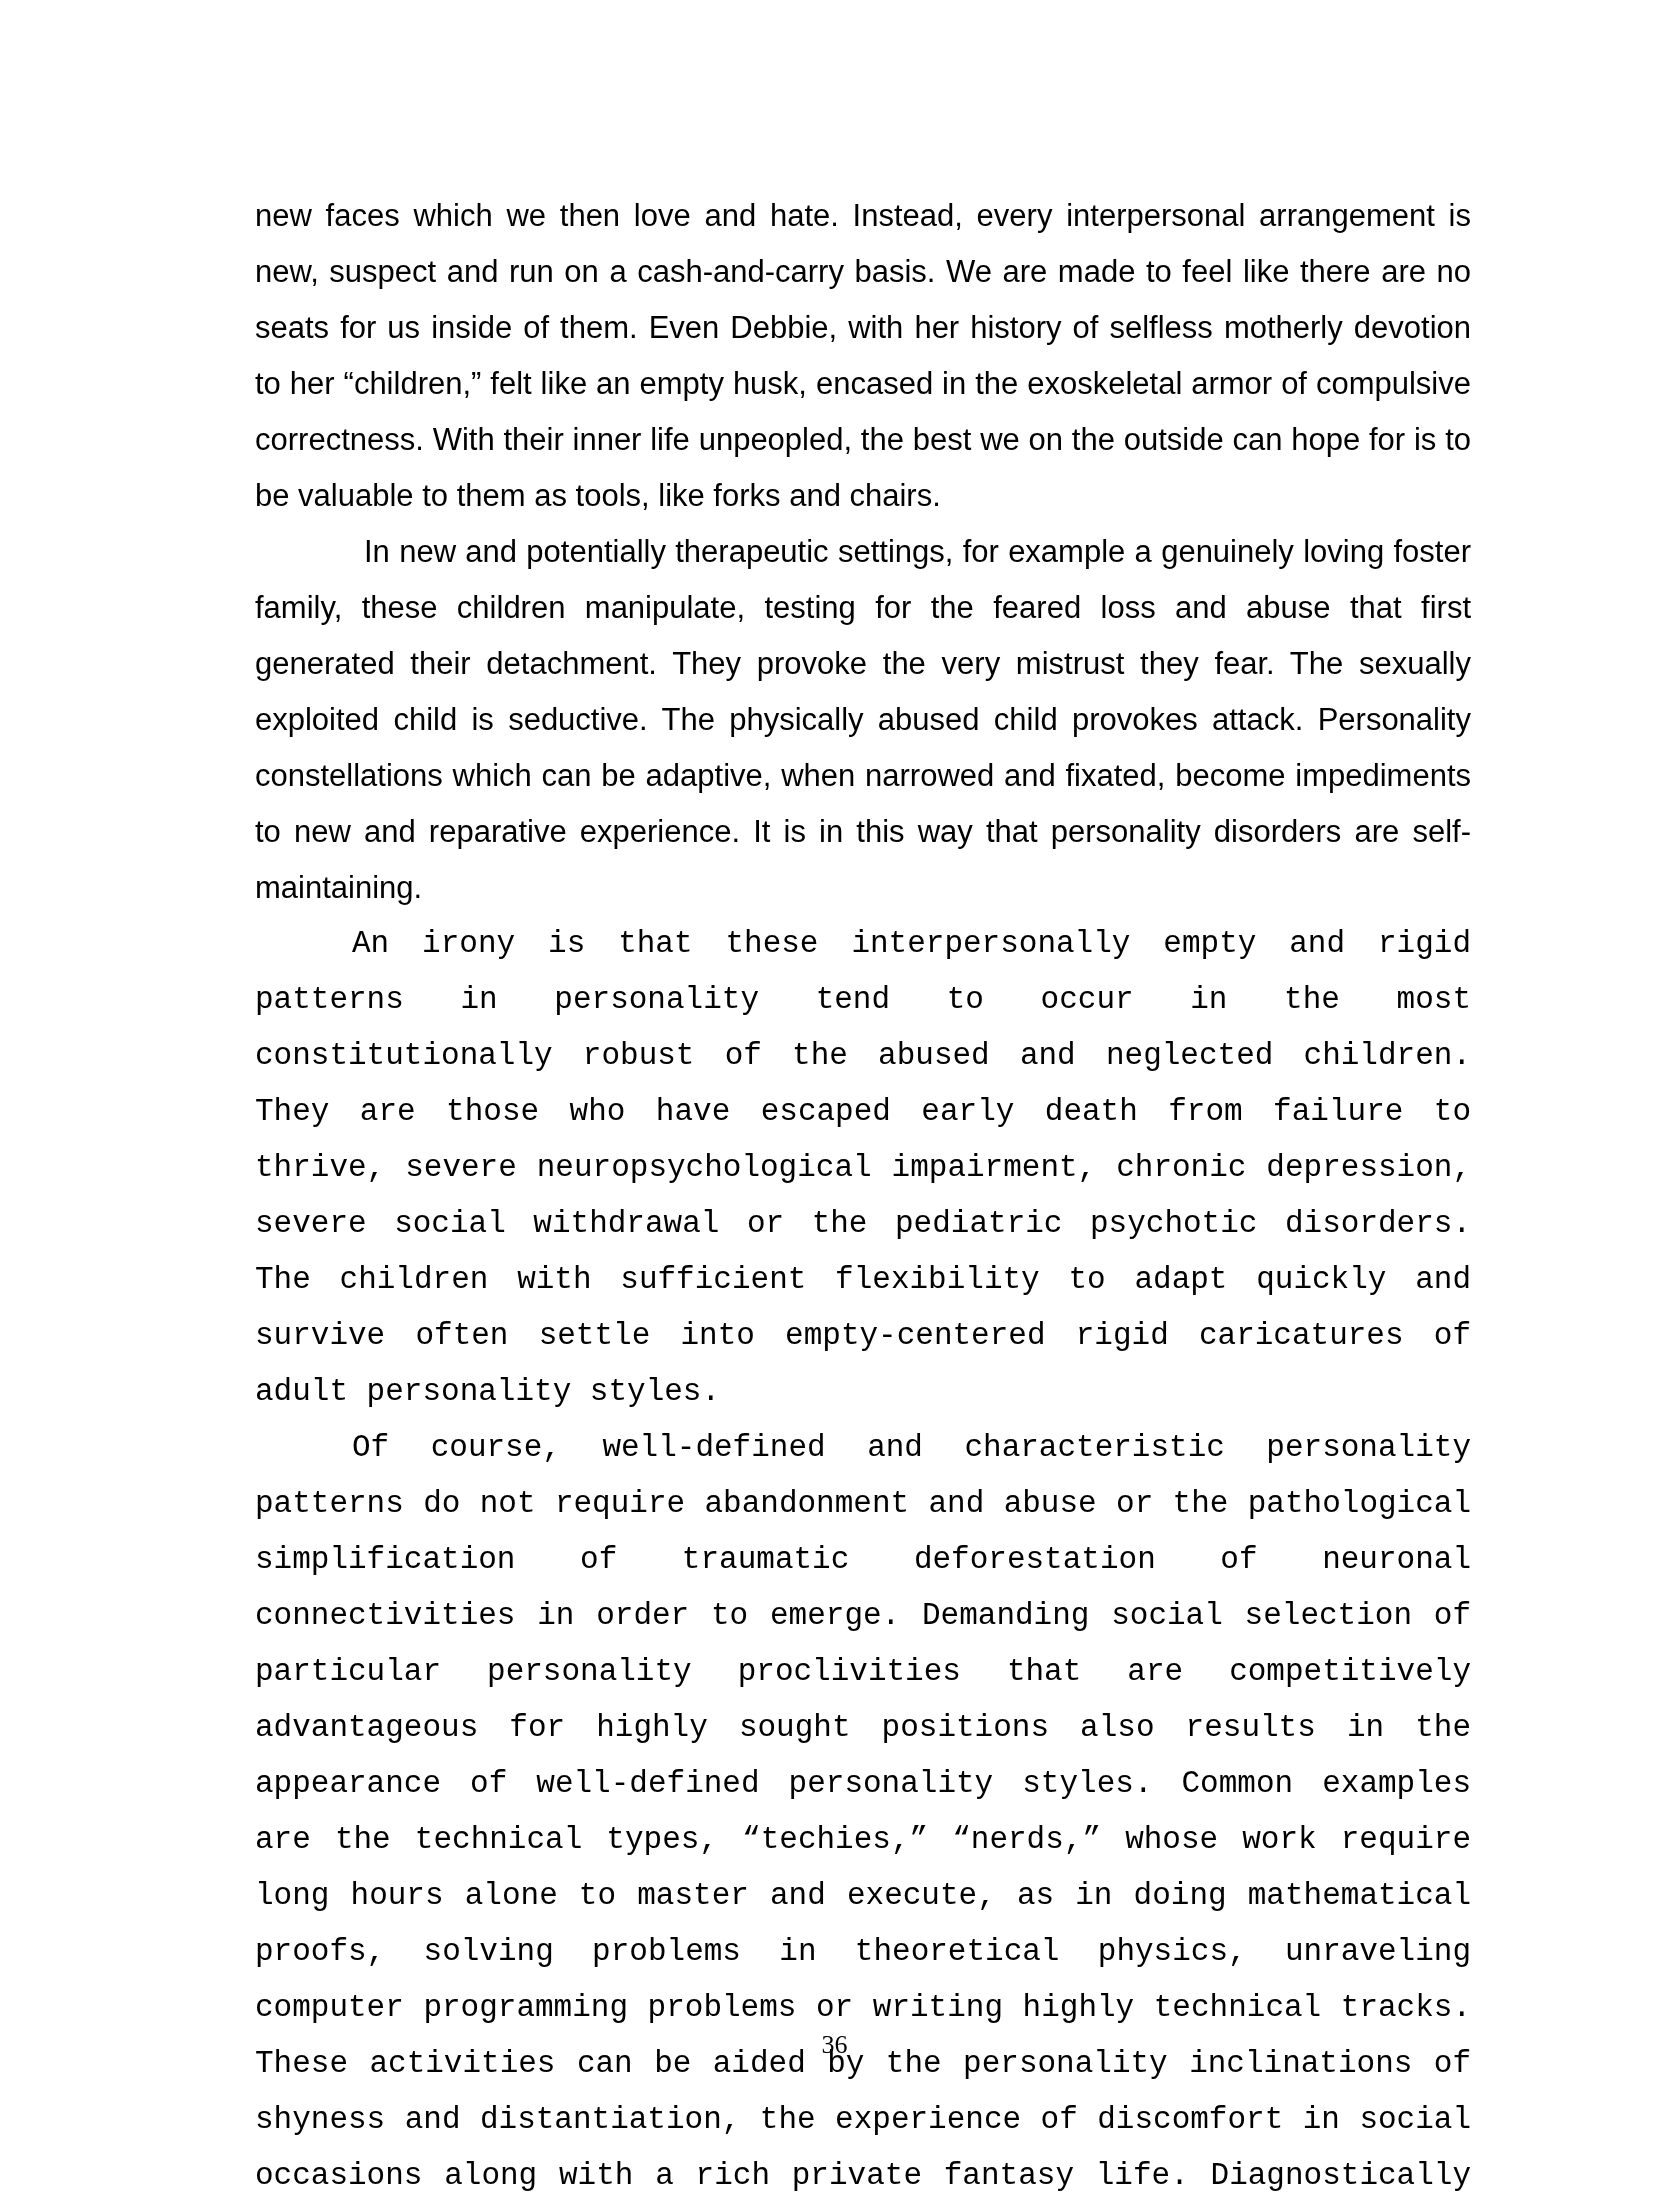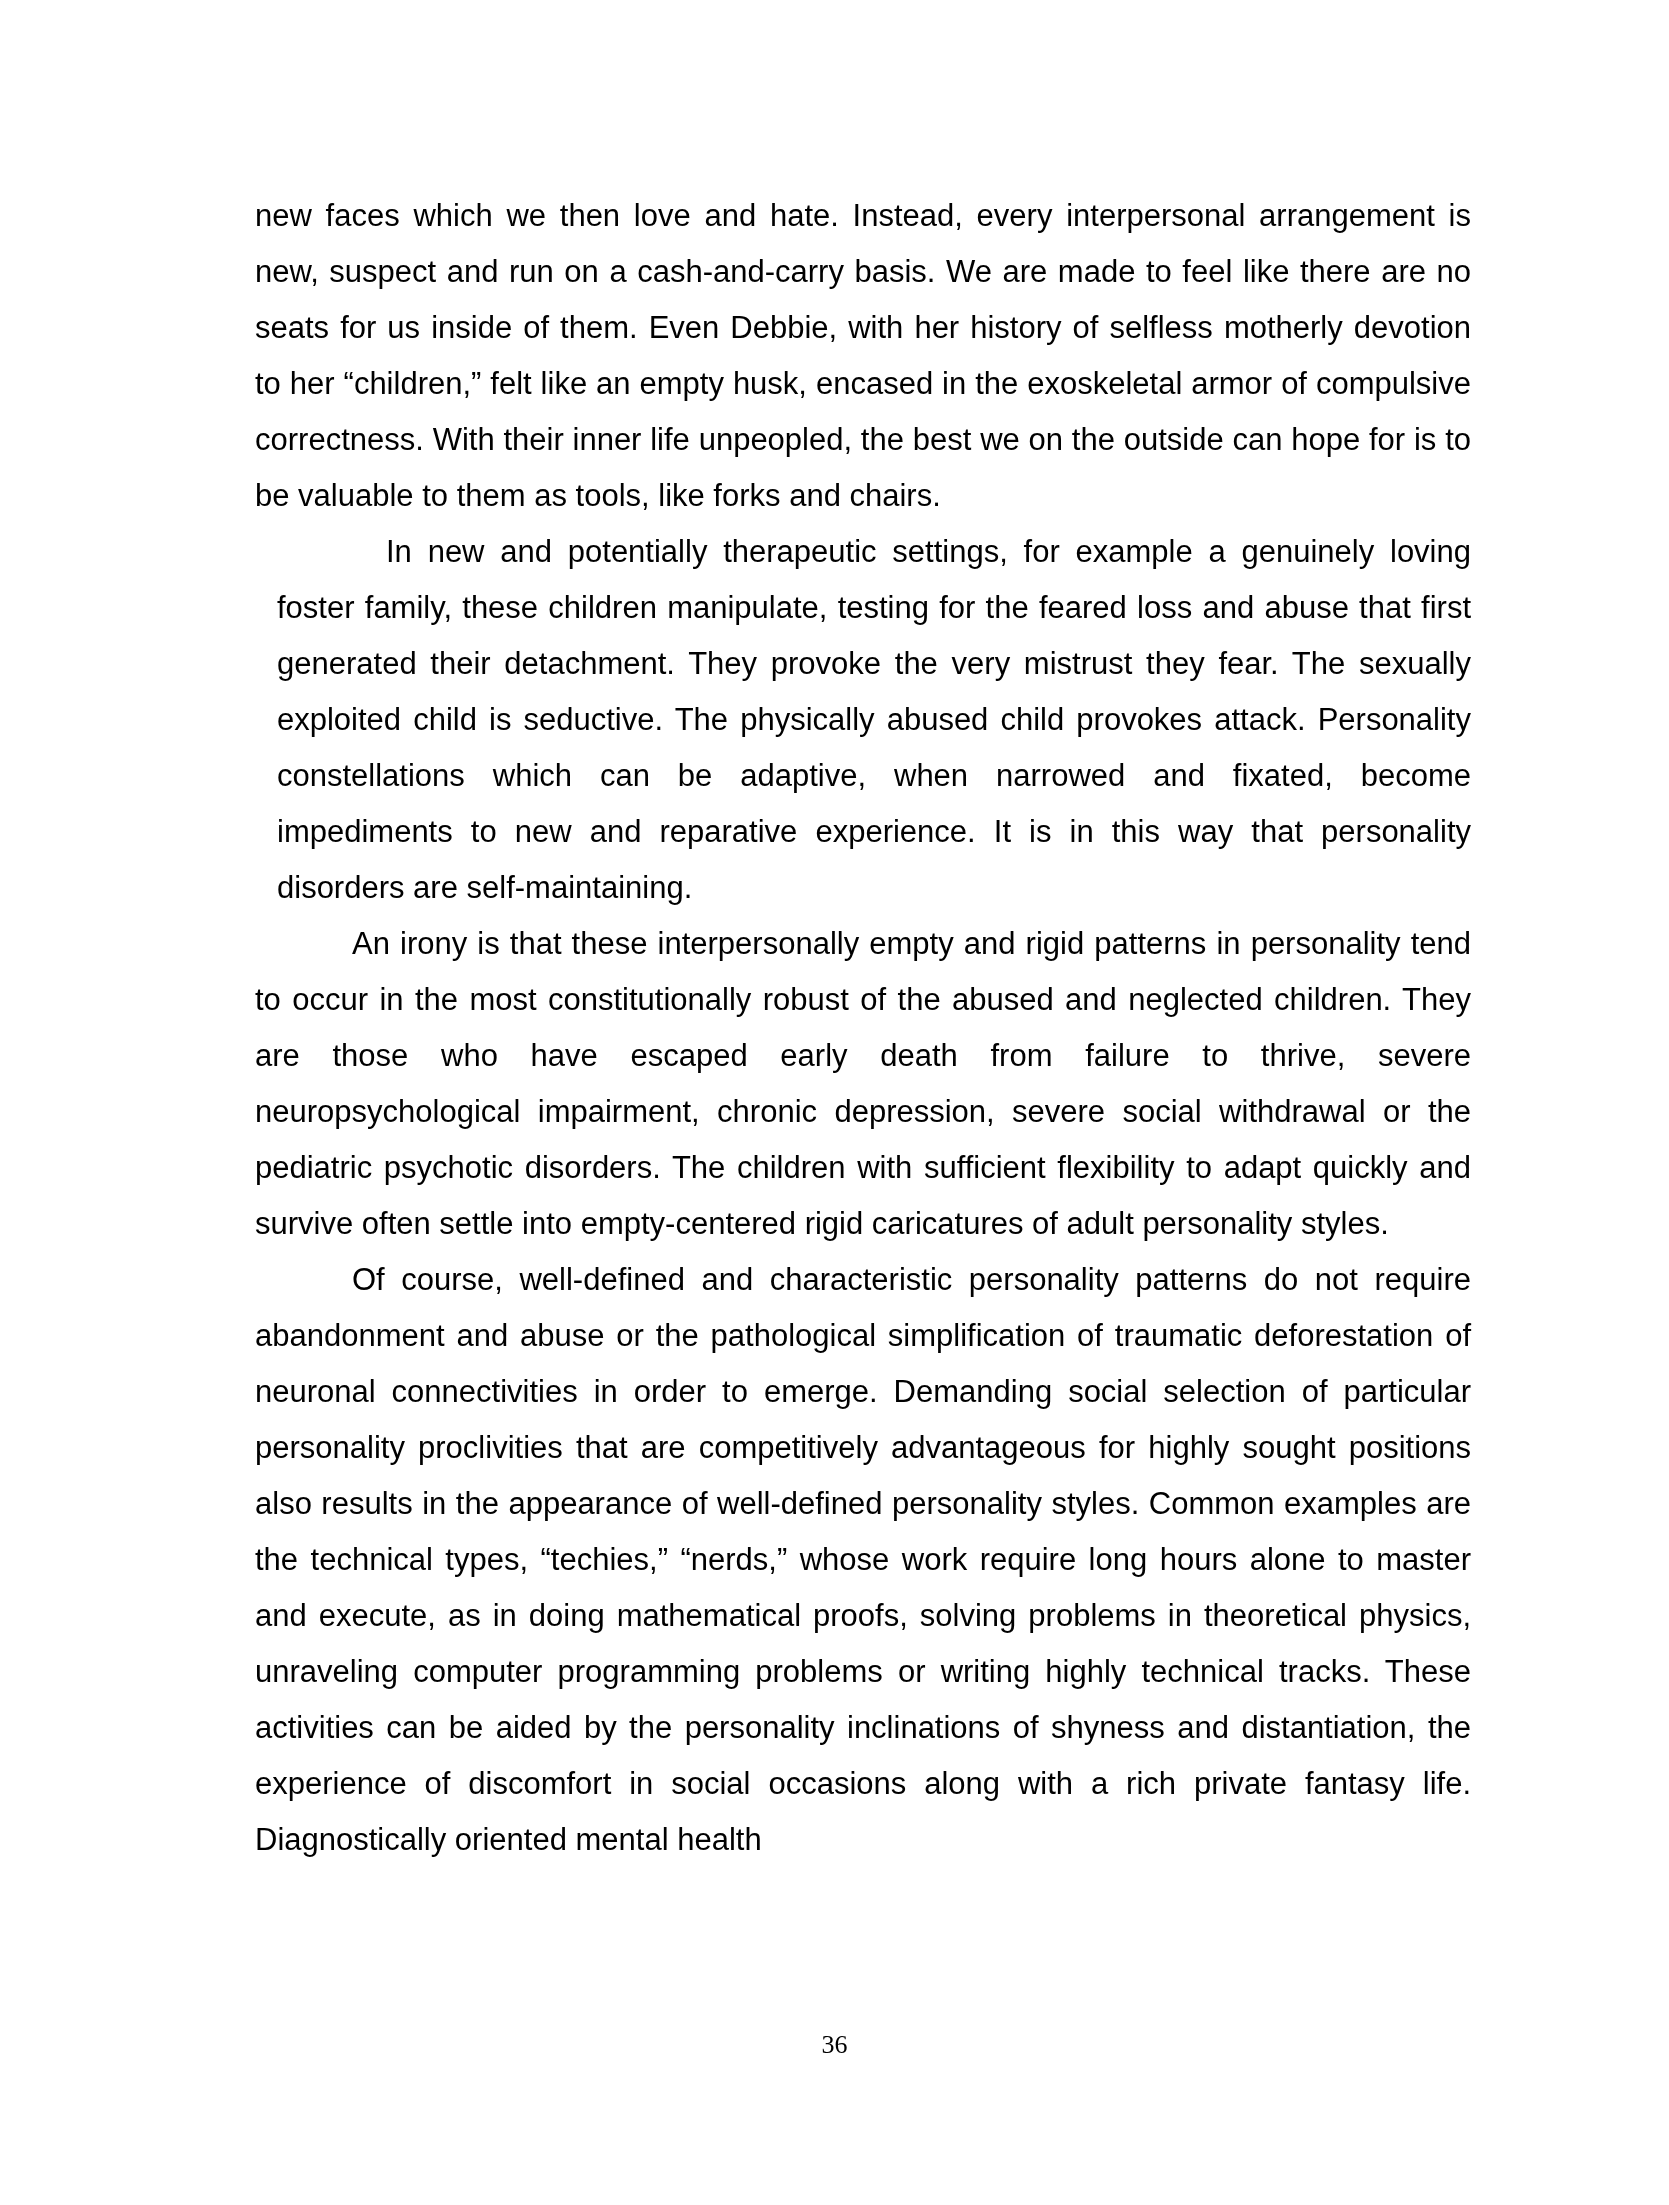--- a/index.html
+++ b/index.html
@@ -33,24 +33,24 @@
       text-align-last: left;
       letter-spacing: 0px;
       word-spacing: 0px;
     }
     .body-text p {
       margin: 0;
       padding: 0;
     }
     .body-text p.indent {
       text-indent: 97px;
+      font-family: Liberation Mono, monospace;
     }
     .body-text p.indent-extra {
       text-indent: 109px;
-      margin-left: 22px;
     }
     .page-number {
       position: absolute;
       left: 0;
       width: 1669px;
       top: 2028px;
       text-align: center;
       font-family: "Liberation Serif", serif;
       font-size: 26px;
       line-height: 33px;

